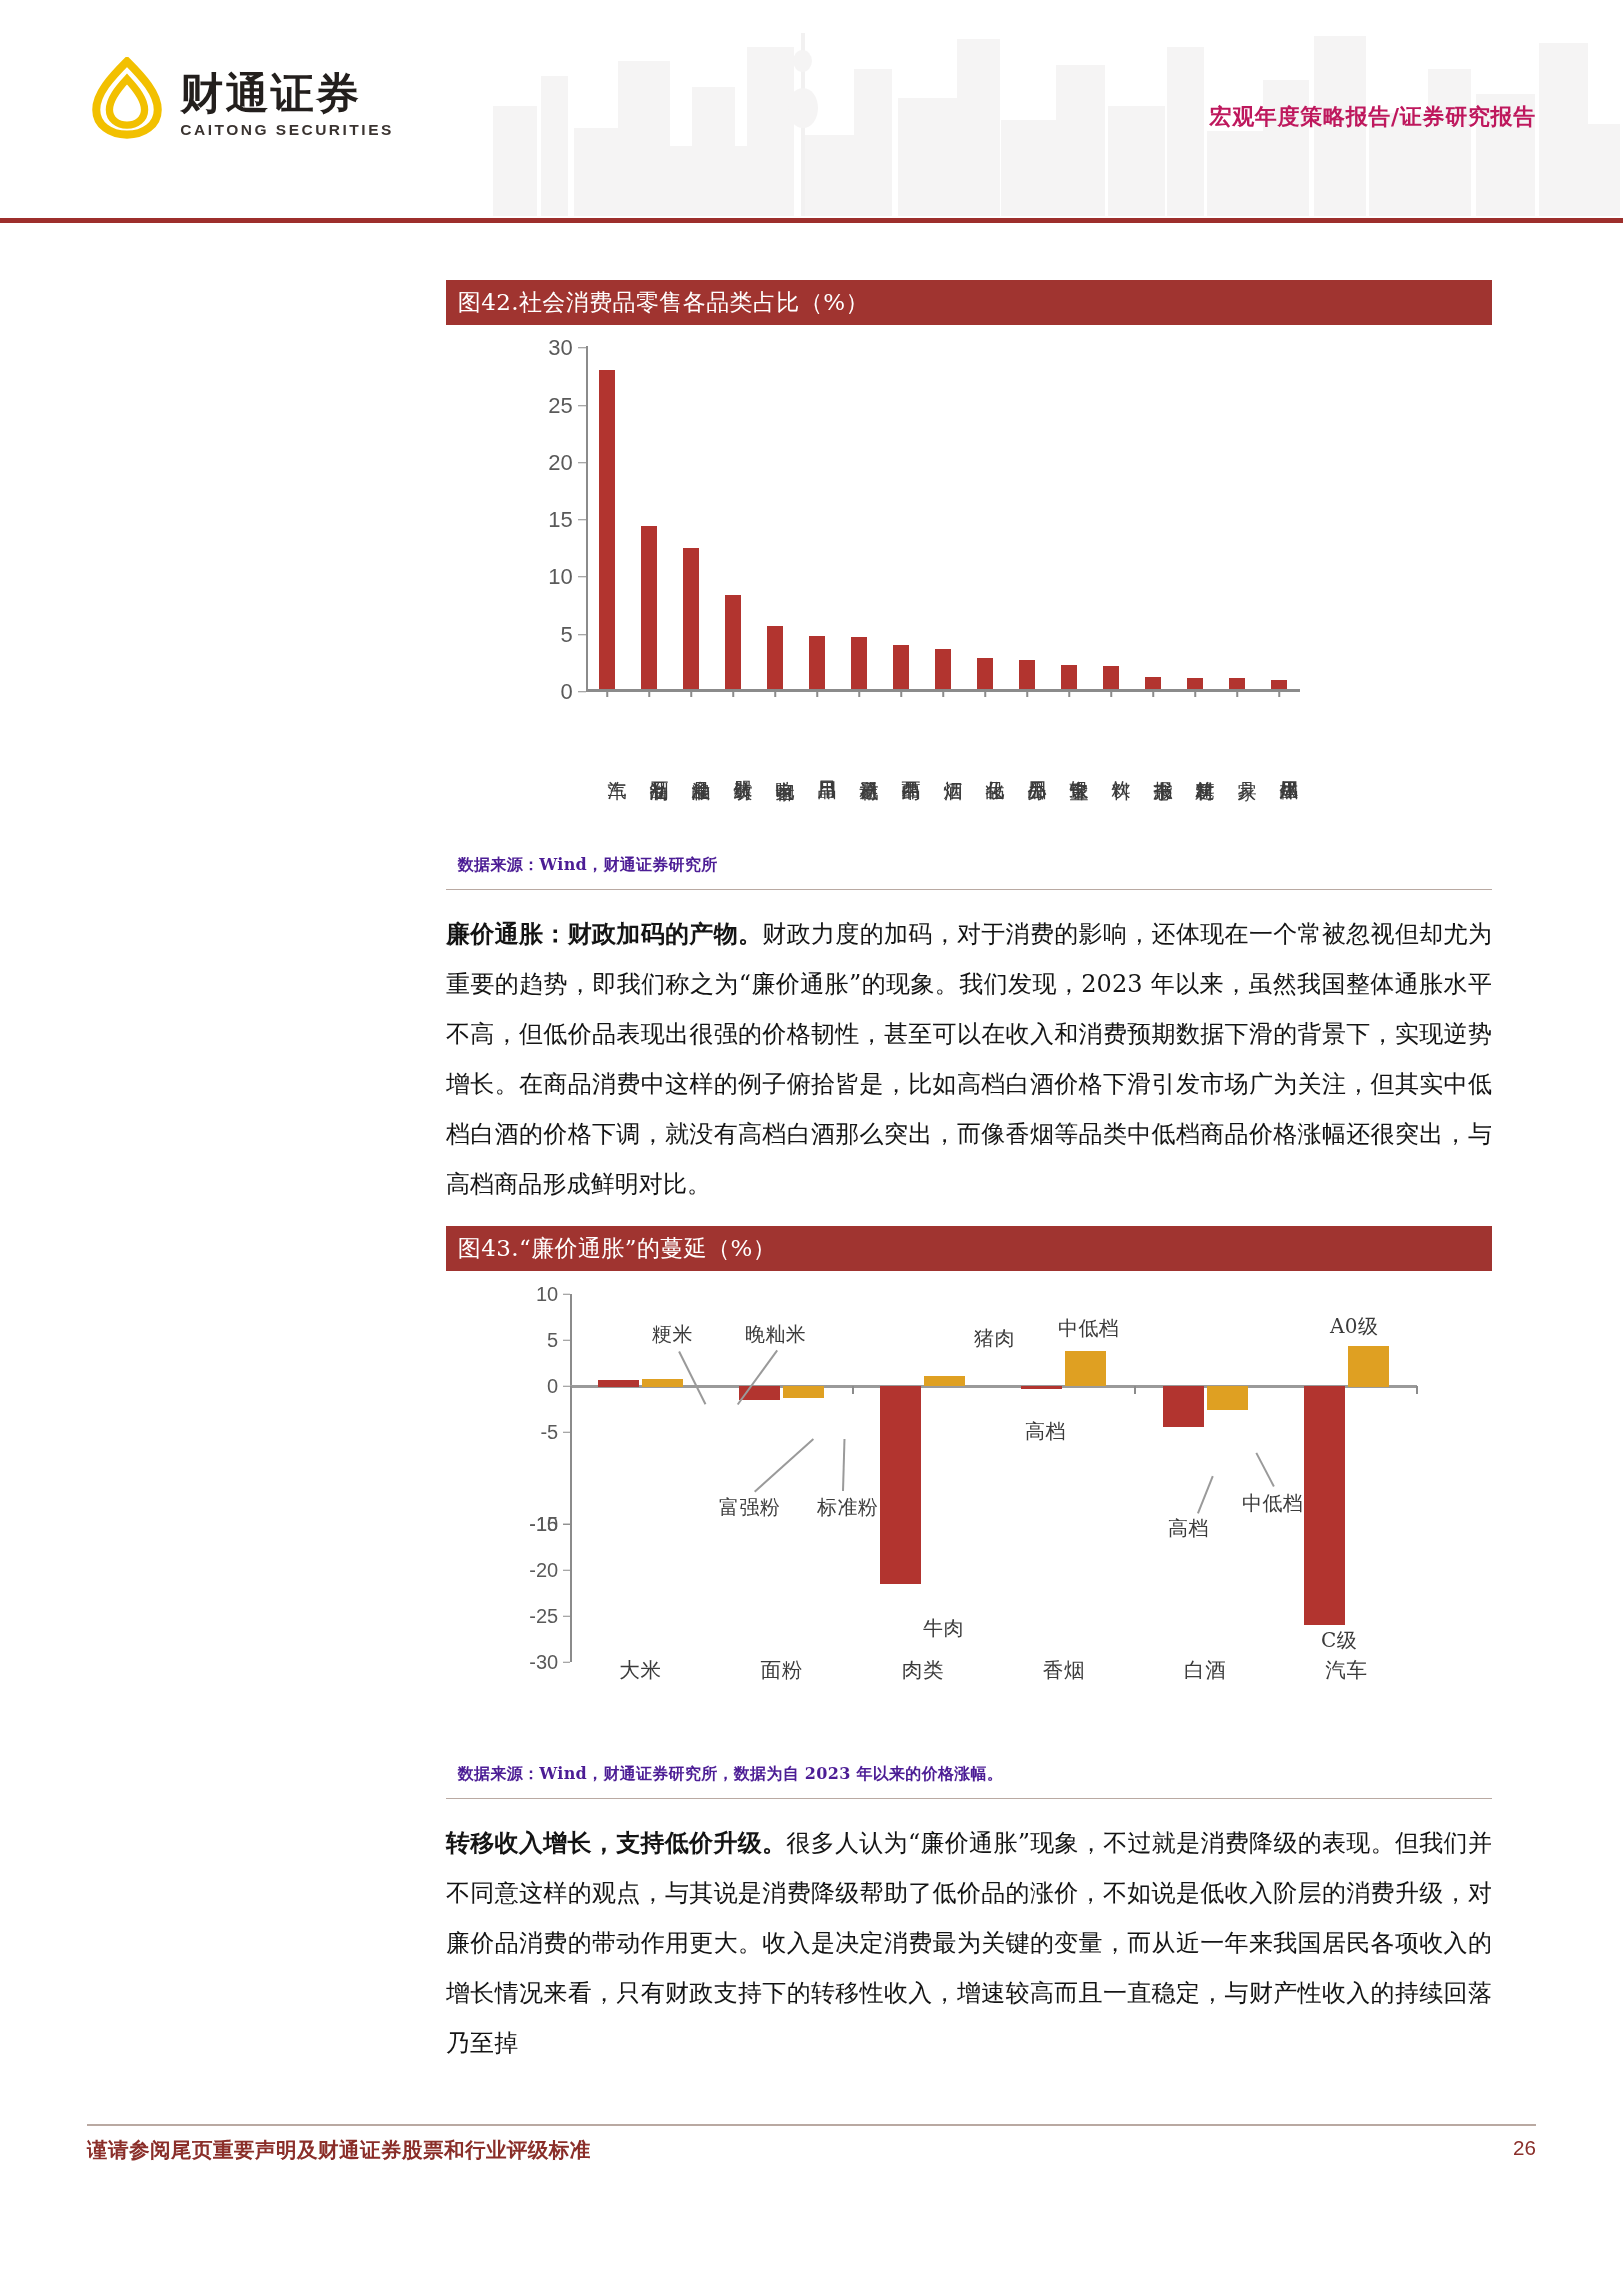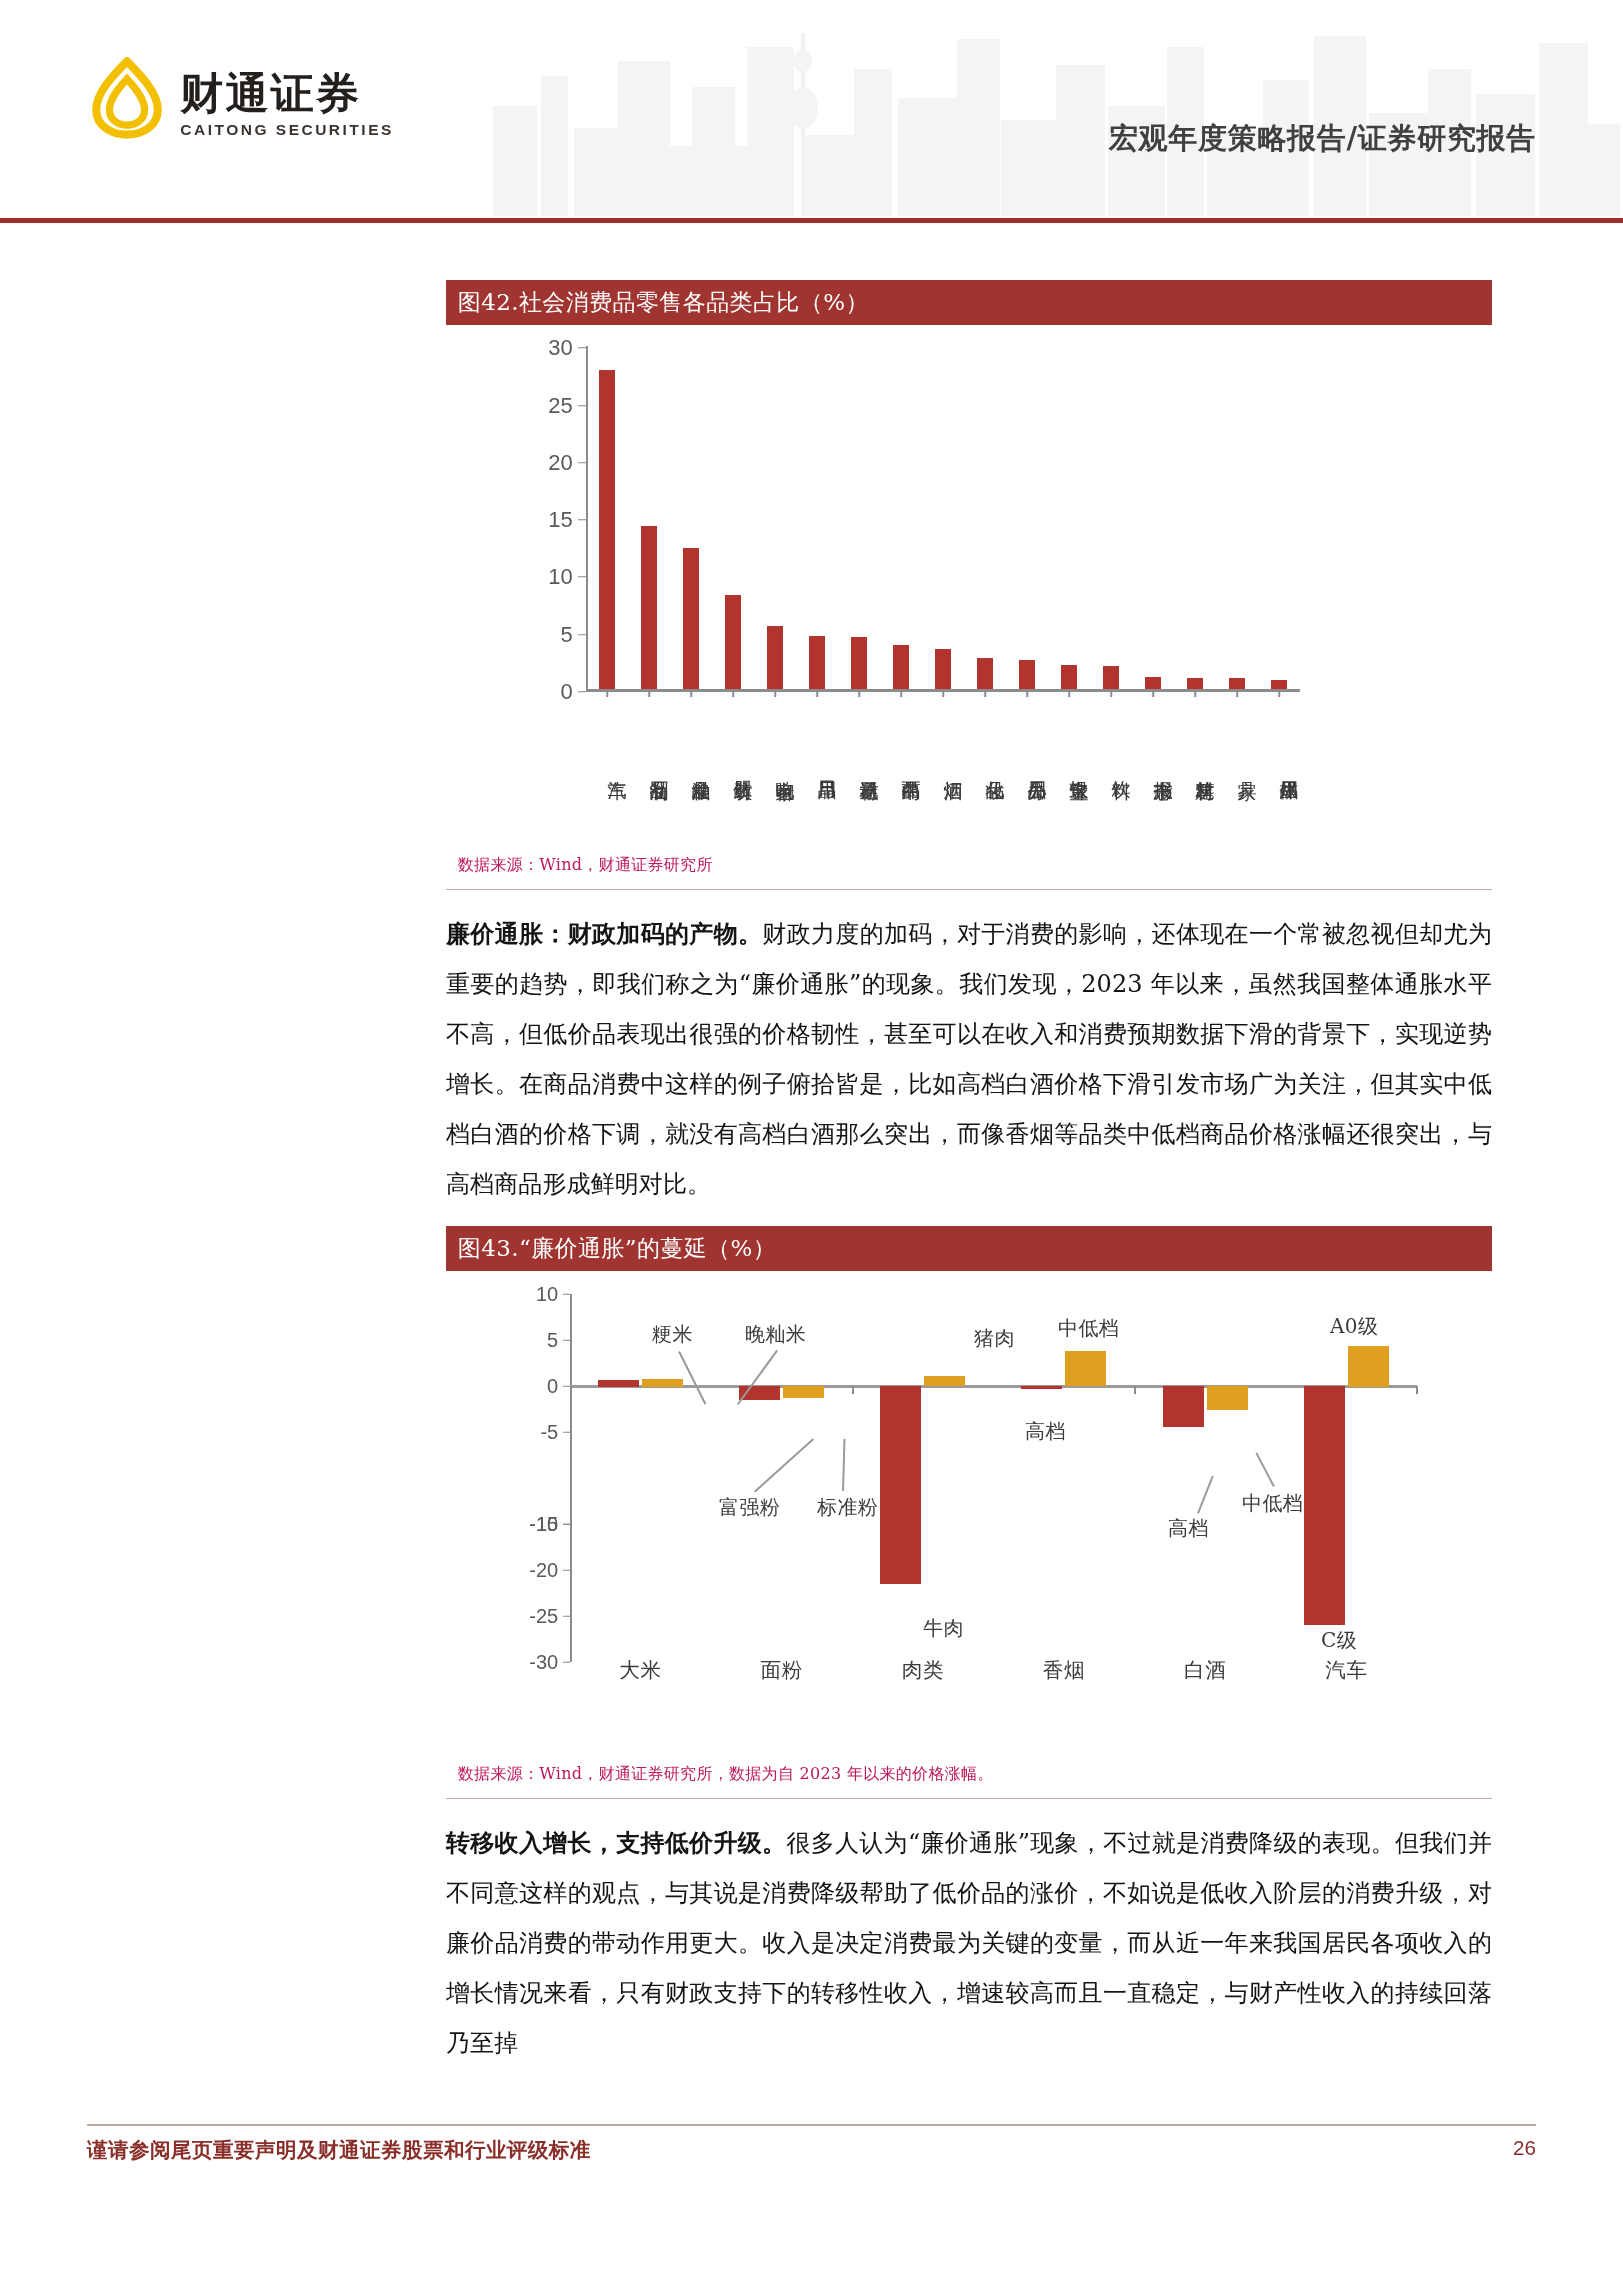--- a/index.html
+++ b/index.html
@@ -54,24 +54,24 @@
     font-family: "Liberation Sans", sans-serif;
     font-size: 15.5px;
     font-weight: 700;
     color: #3a3330;
     letter-spacing: 2.5px;
     margin-top: 5.2px;
   }
   .header-right {
     position: absolute;
     right: 87px;
-    top: 119px;
-    font-size: 29px;
+    top: 102px;
+    font-size: 22px;
     font-weight: 700;
-    color: #404040;
+    color: #be185d;
     letter-spacing: 0.7px;
     white-space: nowrap;
   }
   .header-rule {
     position: absolute;
     left: 0; top: 218px;
     width: 1623px; height: 5.2px;
     background: #9d2f2c;
   }
 
@@ -95,23 +95,24 @@
     padding-left: 11.8px;
     letter-spacing: 0.4px;
   }
   .fig-body {
     border-bottom: 1.5px solid #b9a9a2;
     padding-top: 10.3px;
     padding-bottom: 7.4px;
   }
   .fig-source {
     font-size: 16px;
-    color: #be185d;
+    color: #4c1d95;
     padding: 11.8px 0 5.9px 11.8px;
     letter-spacing: 0.3px;
+    font-weight: bold;
   }
 
   
   .c42 {
     position: relative;
     width: 1046px;
     height: 508px;
   }
   .c42-plot {
     position: absolute;

